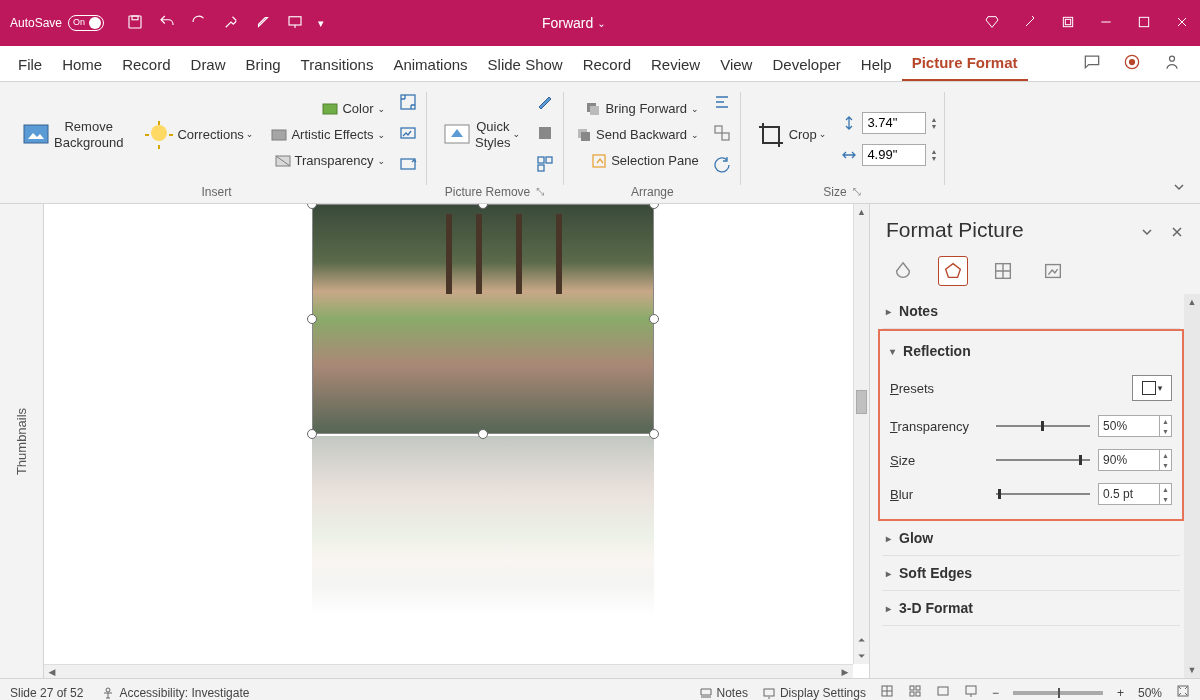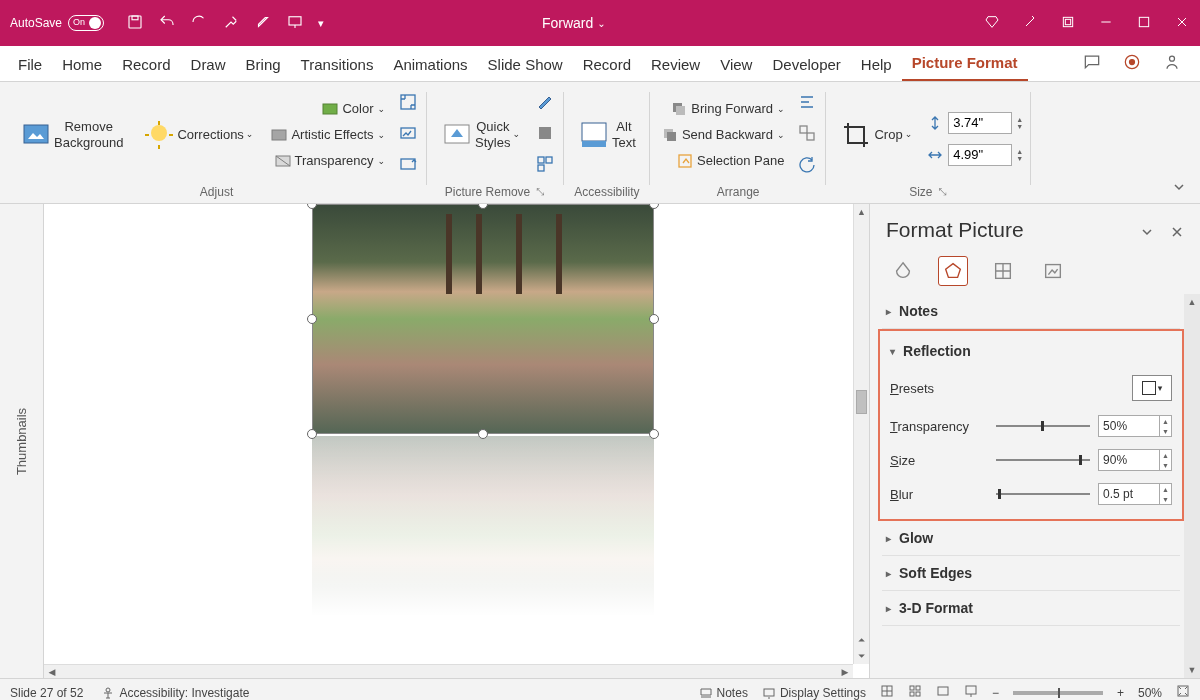--- a/index.html
+++ b/index.html
@@ -263,21 +263,21 @@
               <rect x="2" y="4" width="14" height="10"></rect>
               <path d="M4 12l3-3 2 2 3-4"></path>
             </svg></span>
         <span><svg viewBox="0 0 18 18" fill="none" stroke="#3a76b1" stroke-width="1.3">
               <rect x="2" y="4" width="14" height="10"></rect>
               <path d="M13 7l2-2 2 2"></path>
             </svg></span>
       </div>
     </div>
     <div class="group-label">
-        <span>Adjust</span>
+        <span>Insert</span>
       </div>
   </div>
 
   <div class="group">
     <div class="group-body">
       <div class="vbtn">
         <svg viewBox="0 0 32 32">
             <rect x="4" y="6" width="24" height="18" fill="#fff" stroke="#888"></rect>
             <path d="M10 18l6-8 6 8" fill="#5a9bd5"></path>
           </svg>
@@ -298,35 +298,20 @@
               <rect x="2" y="10" width="6" height="6"></rect>
             </svg></span>
       </div>
     </div>
     <div class="group-label">
         <span>Picture Remove</span>
         <span class="launcher">⤡</span>
       </div>
   </div>
 
-  <div class="group">
-    <div class="group-body">
-      <div class="vbtn">
-        <svg viewBox="0 0 32 32">
-            <rect x="4" y="4" width="24" height="18" fill="#fff" stroke="#376092"></rect>
-            <rect x="4" y="22" width="24" height="6" fill="#5a9bd5"></rect>
-          </svg>
-        <span style="white-space:pre-line">Alt
-Text</span>
-      </div>
-    </div>
-    <div class="group-label">
-        <span>Accessibility</span>
-      </div>
-  </div>
 
   <div class="group">
     <div class="group-body">
       <div class="smallcol">
         <div class="smallbtn">
             <svg viewBox="0 0 16 16" fill="#888">
               <rect x="2" y="2" width="9" height="9"></rect>
               <rect x="5" y="5" width="9" height="9" fill="#bbb"></rect>
             </svg>
             <span>Bring Forward</span>

